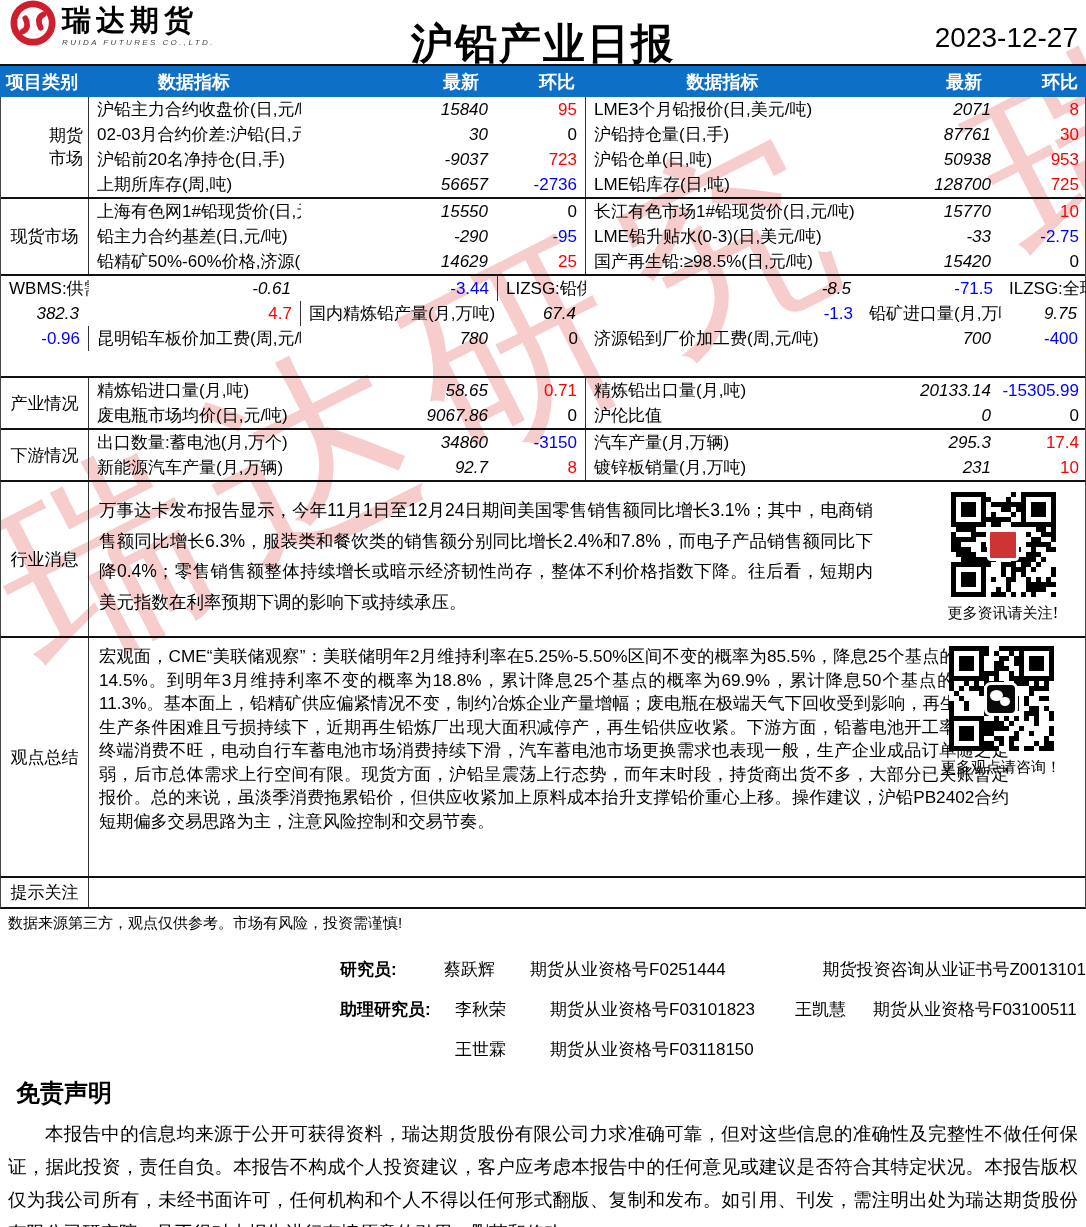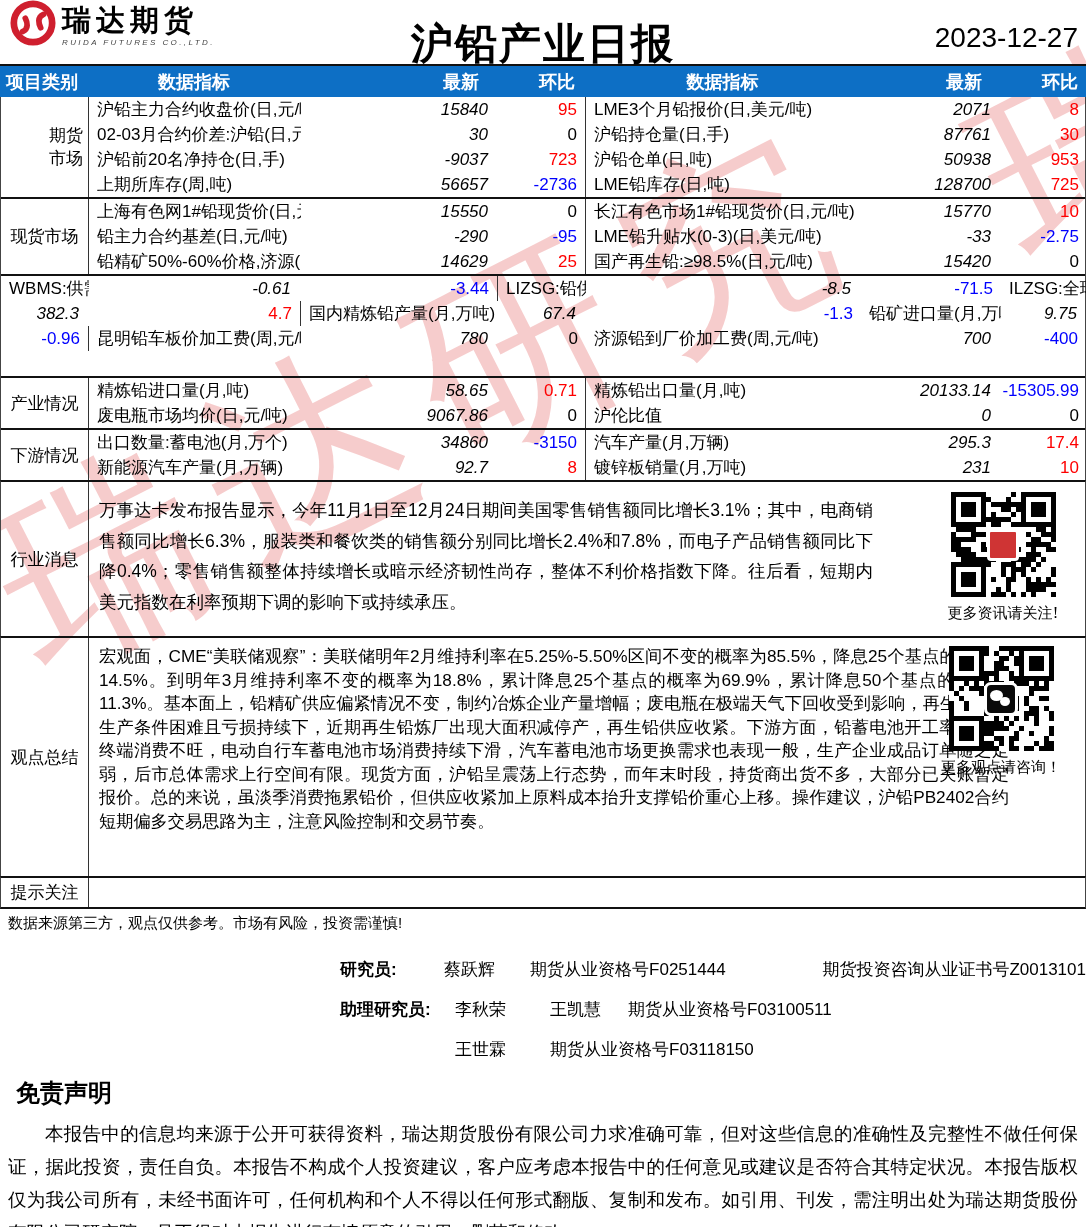--- a/index.html
+++ b/index.html
@@ -1166,20 +1166,21 @@
       <div class="res-row">
         <span class="res-lab">研究员:</span>
         <span class="res-name">蔡跃辉</span>
         <span class="res-cert">期货从业资格号F0251444</span>
         <span class="res-name2"></span>
         <span class="res-cert2">期货投资咨询从业证书号Z0013101</span>
       </div>
       <div class="res-row">
         <span class="res-lab">助理研究员:</span>
         <span class="res-name">李秋荣</span>
+        <span class="res-cert">期货从业资格号F03101823</span>
         <span class="res-name2">王凯慧</span>
         <span class="res-cert2">期货从业资格号F03100511</span>
       </div>
       <div class="res-row">
         <span class="res-lab"></span>
         <span class="res-name">王世霖</span>
         <span class="res-cert">期货从业资格号F03118150</span>
         <span class="res-cert2"></span>
       </div>
     </div>

